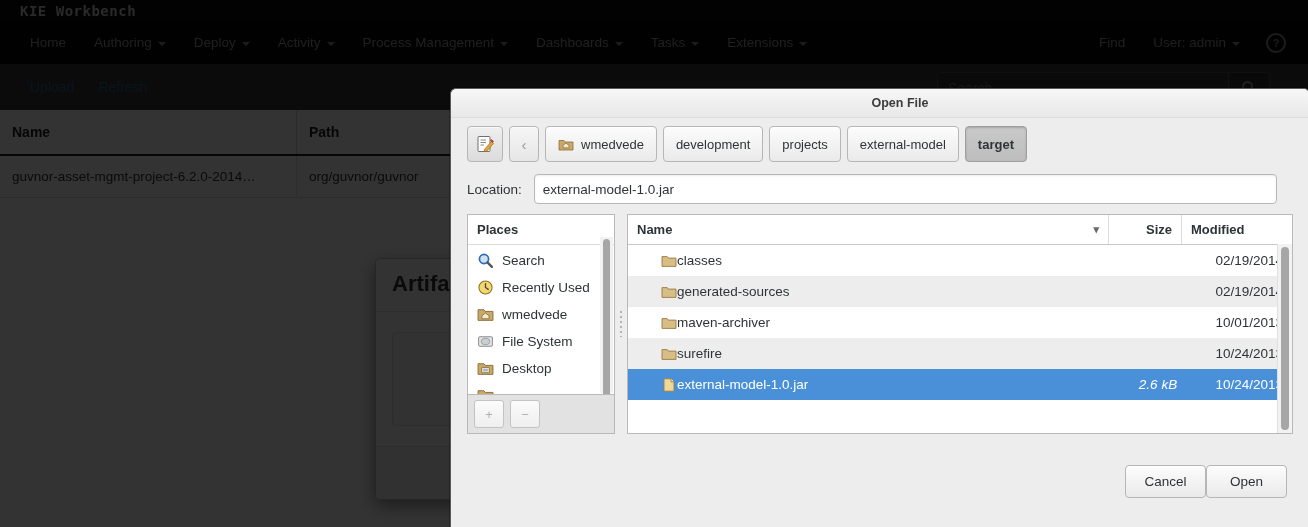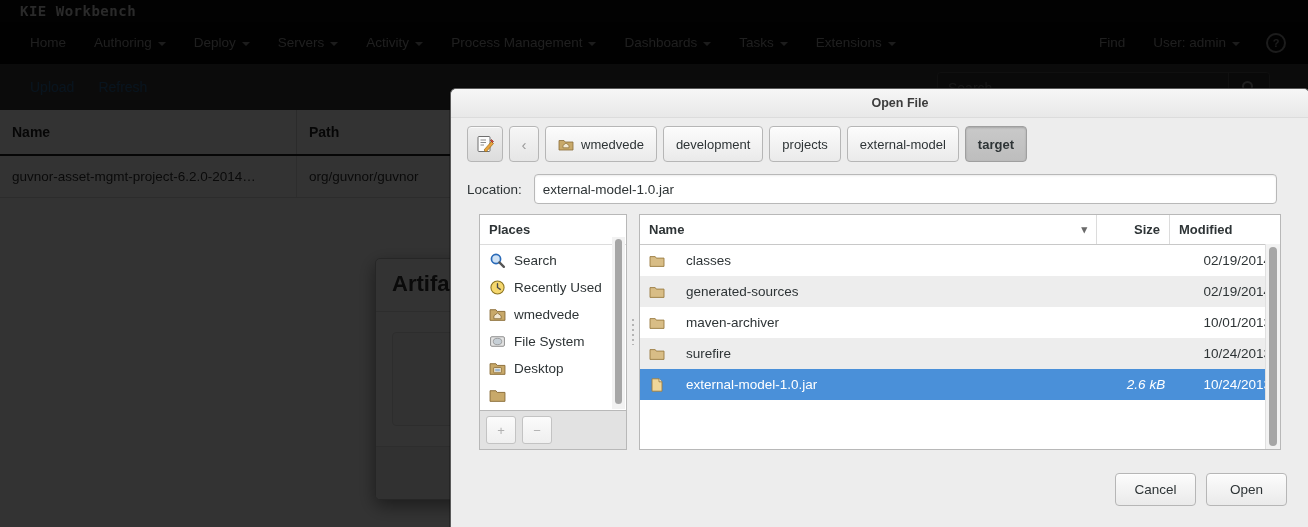--- a/index.html
+++ b/index.html
@@ -112,21 +112,21 @@
     box-shadow:0 1px 2px rgba(0,0,0,.18) inset;
   }
   .ch-location{display:flex;align-items:center;gap:12px;padding:6px 32px 10px 16px;}
   .ch-location .lbl{font-size:13.5px;color:#2e3436;}
   .ch-location input{
     flex:1;height:28px;border:1px solid #b8b8b8;border-radius:4px;background:#fff;
     padding:0 8px;font-size:13.5px;color:#2e3436;outline:none;
     font-family:"Liberation Sans", sans-serif;
     box-shadow:0 1px 2px rgba(0,0,0,.08) inset;
   }
-  .ch-main{flex:1;display:flex;padding:0 28px;gap:0;min-height:0;}
+  .ch-main{flex:1;display:flex;padding:0 16px;gap:0;min-height:0;}
   
   .places-col{width:148px;display:flex;flex-direction:column;}
   .places-box{
     flex:1;border:1px solid #b8b8b8;background:#fff;position:relative;overflow:hidden;min-height:0;
   }
   .places-head{
     font-size:13px;font-weight:bold;padding:7px 9px;border-bottom:1px solid #dcdcdc;background:#fff;
   }
   .places-list{padding:2px 0;}
   .place{display:flex;align-items:center;gap:8px;padding:5px 9px;font-size:13.5px;cursor:pointer;}
@@ -156,27 +156,27 @@
   .fl-head{display:flex;background:#fff;border-bottom:1px solid #c8c8c8;font-size:13px;font-weight:bold;}
   .fl-head .c{padding:7px 9px;}
   .fl-head .c-name{flex:1;display:flex;align-items:center;justify-content:space-between;border-right:1px solid #dcdcdc;}
   .fl-head .c-size{width:54px;text-align:right;border-right:1px solid #dcdcdc;}
   .fl-head .c-mod{width:92px;text-align:left;}
   .chev{color:#6a6a6a;font-size:11px;}
   .fl-body{flex:1;overflow:hidden;}
   .frow{display:flex;align-items:center;font-size:13.5px;height:31px;cursor:pointer;}
   .frow:nth-child(even){background:#ededed;}
   .frow.sel{background:#4a90d9;color:#fff;}
-  .frow .f-name{flex:1;display:flex;align-items:center;gap:21px;padding-left:9px;min-width:0;}
+  .frow .f-name{flex:1;display:flex;align-items:center;gap:0;padding-left:9px;min-width:0;margin-left:24px;}
   .frow .f-name .t{overflow:hidden;text-overflow:ellipsis;white-space:nowrap;}
   .frow .f-size{width:54px;text-align:center;padding-right:6px;font-style:italic;}
   .frow .f-mod{width:92px;text-align:right;padding-right:9px;}
   .files-scroll{position:absolute;right:0;top:29px;bottom:0;width:14px;background:#f2f2f2;border-left:1px solid #e0e0e0;}
   .files-scroll .thumb{position:absolute;left:3px;right:3px;top:3px;bottom:3px;border-radius:5px;background:#a6a6a6;}
-  .ch-foot{height:62px;display:flex;align-items:center;justify-content:flex-end;gap:10px;padding:8px 22px;}
+  .ch-foot{height:62px;display:flex;align-items:center;justify-content:flex-end;padding:16px 22px;}
   .foot-btn{width:79px;height:31px;font-size:13.5px;}
 </style>
 </head>
 <body>
 
 <div id="app">
 
   <div class="brandbar">
     <span class="brand">KIE Workbench</span>
   </div>
@@ -184,24 +184,20 @@
   <div class="navbar">
     <div class="navitem">
       <span>Home</span>
     </div>
     <div class="navitem">
       <span>Authoring</span>
       <span class="caret"></span>
     </div>
     <div class="navitem">
       <span>Deploy</span>
-      <span class="caret"></span>
-    </div>
-    <div class="navitem">
-      <span>Servers</span>
       <span class="caret"></span>
     </div>
     <div class="navitem">
       <span>Activity</span>
       <span class="caret"></span>
     </div>
     <div class="navitem">
       <span>Process Management</span>
       <span class="caret"></span>
     </div>

